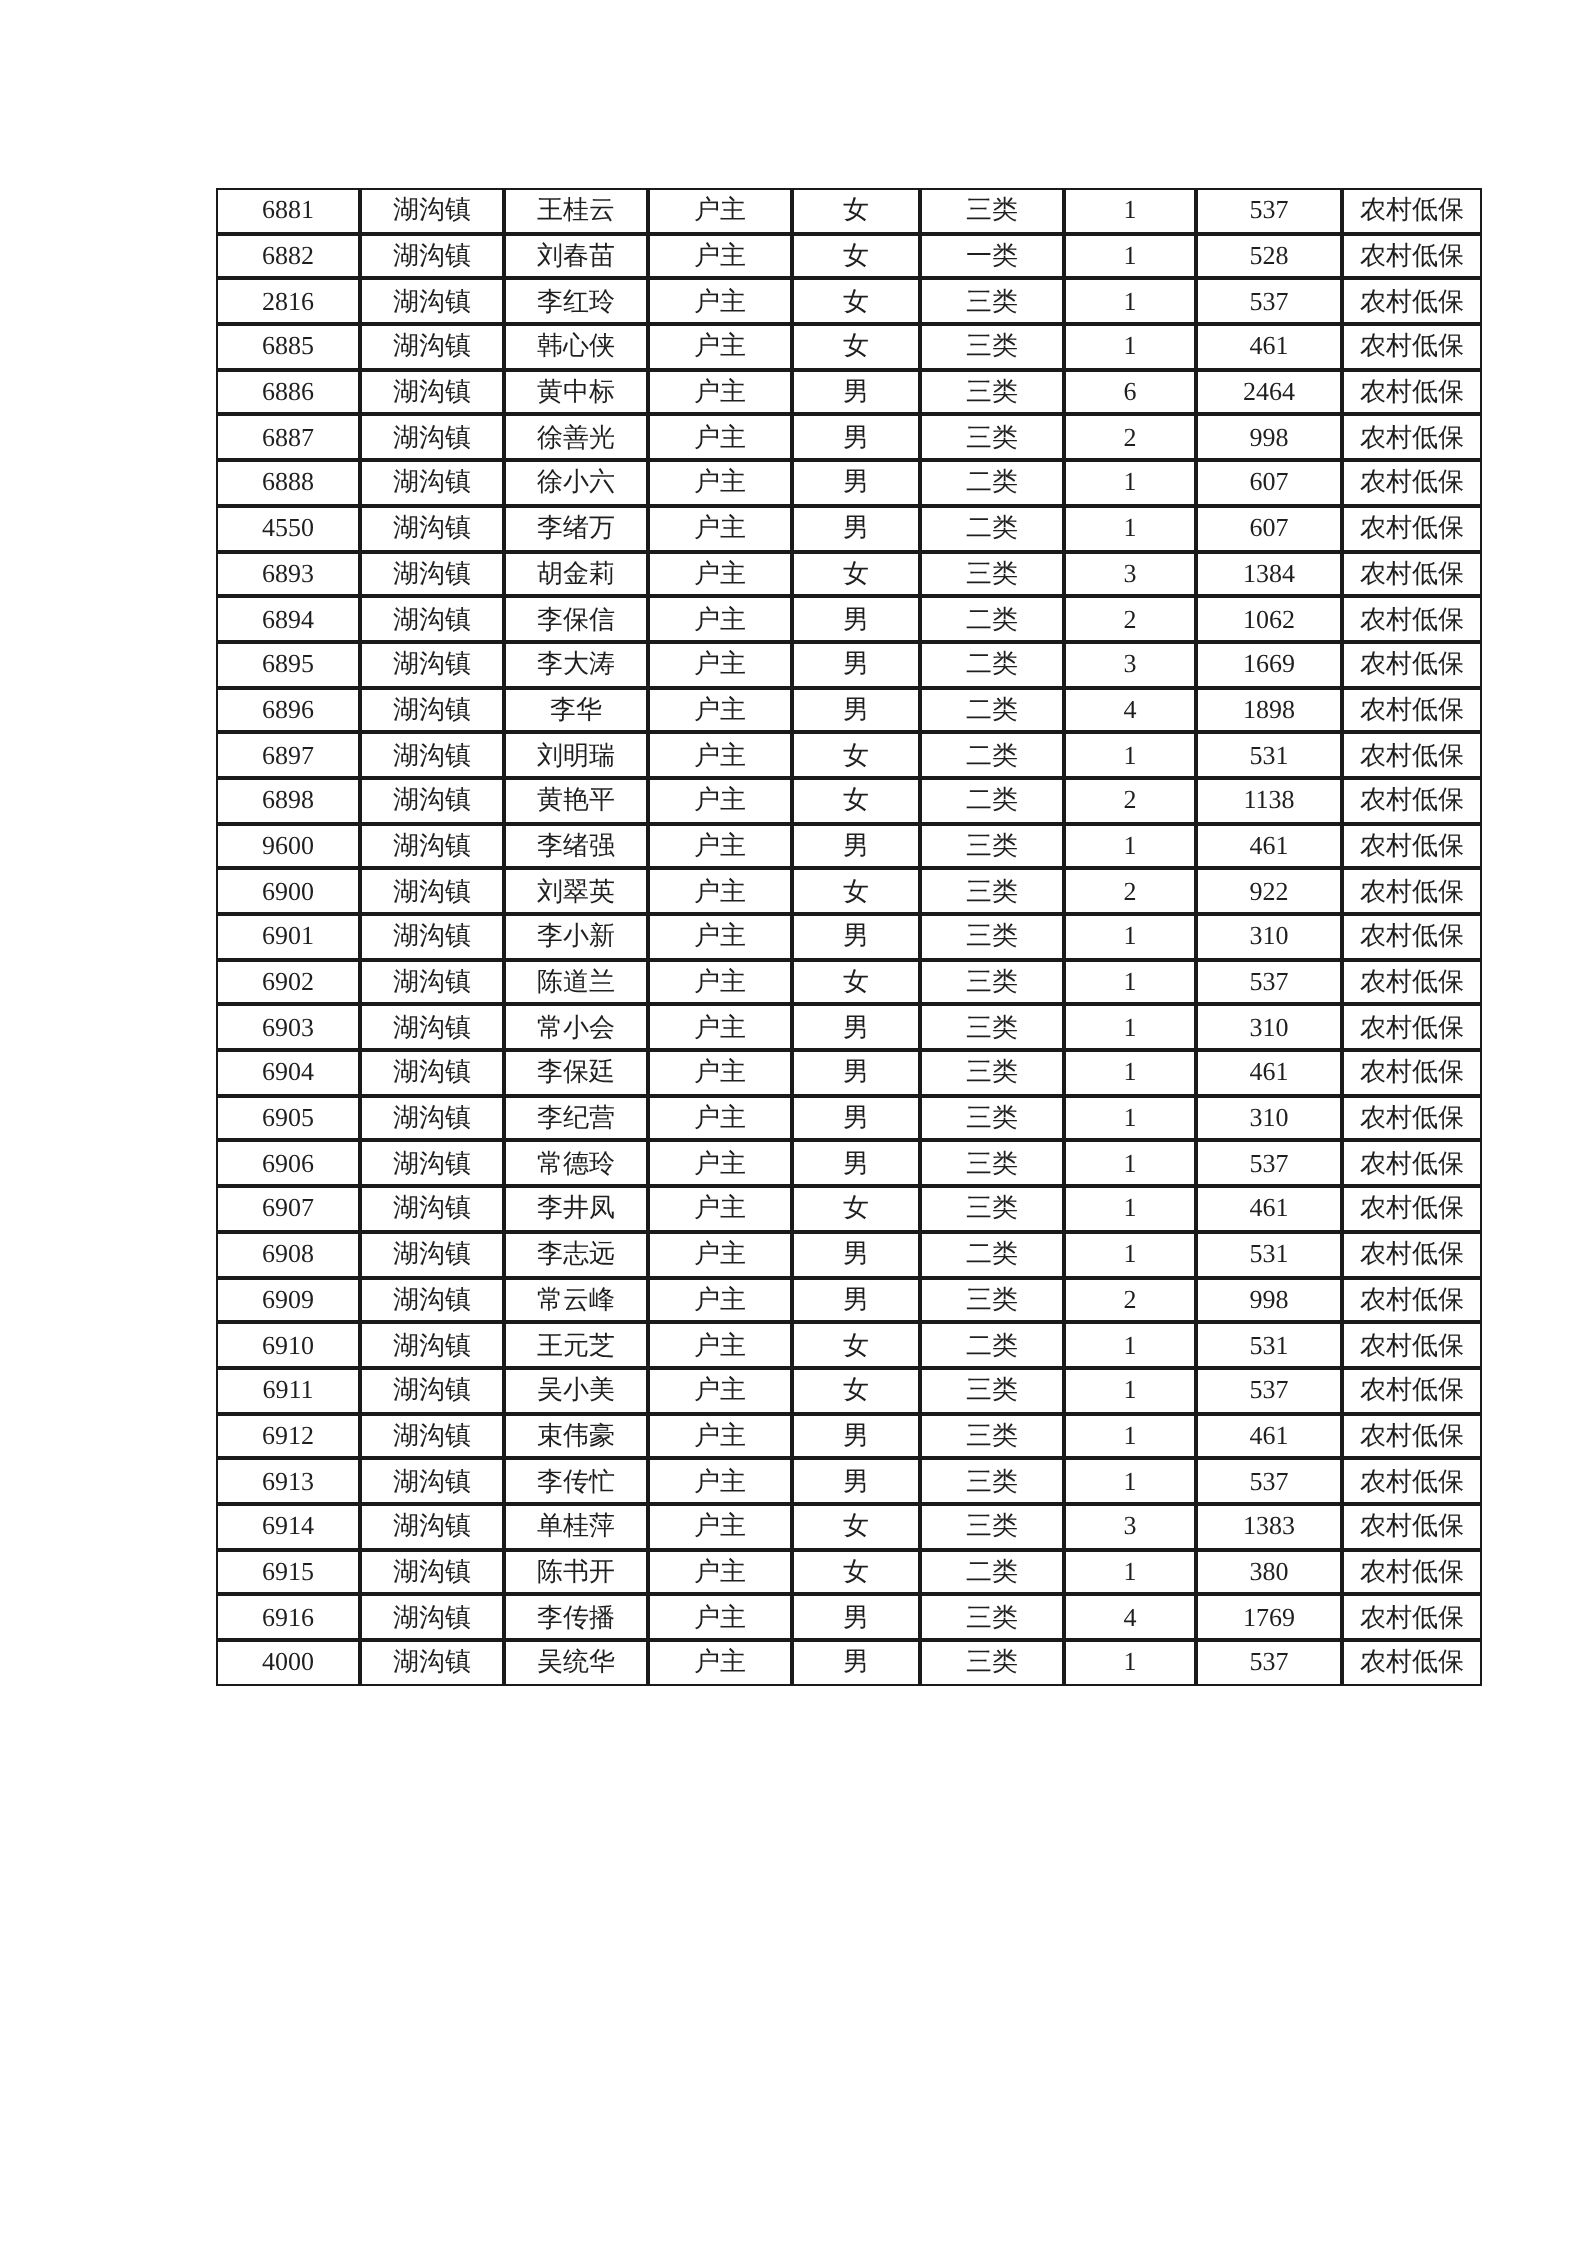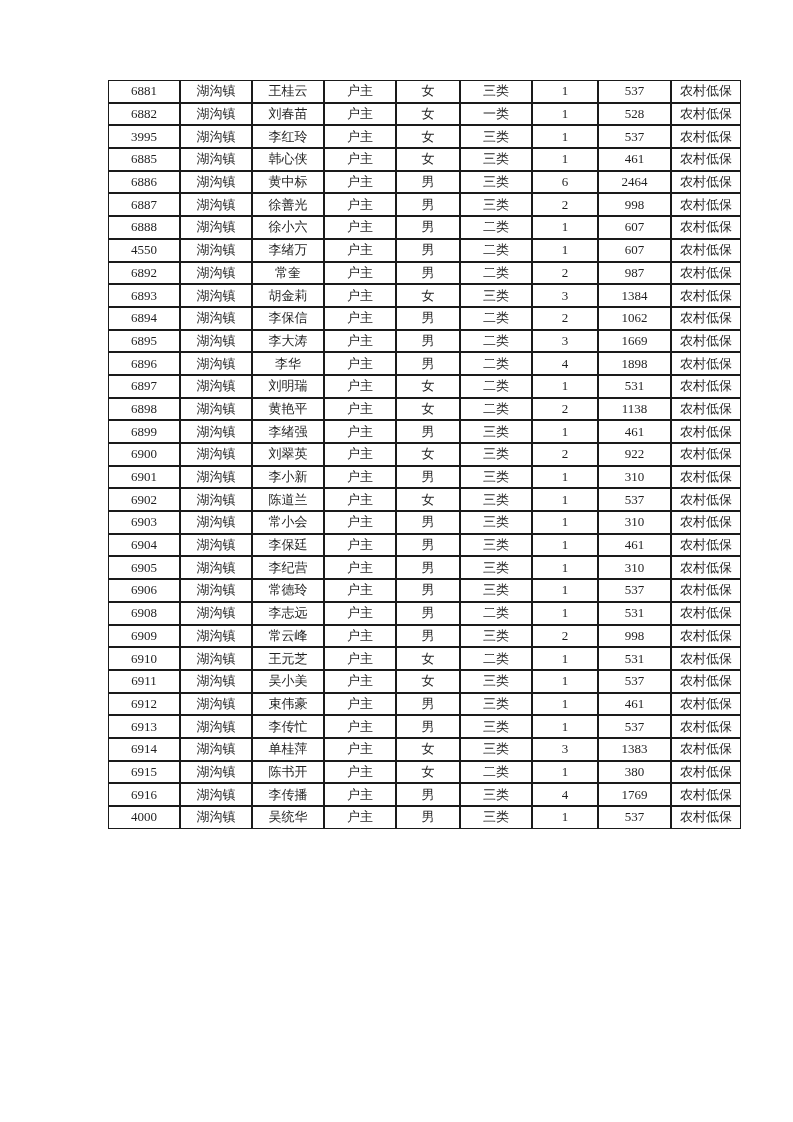--- a/index.html
+++ b/index.html
@@ -11,21 +11,21 @@
     position: relative;
     width: 793px;
     height: 1122px;
     background: #ffffff;
     overflow: hidden;
     font-family: "Liberation Serif", "DejaVu Serif", serif;
   }
   table.records {
     position: absolute;
     left: 72px;
-    top: 80px;
+    top: 94px;
     width: 633px;
     border-collapse: separate;
     border-spacing: 0;
     table-layout: fixed;
     padding-left: 36px;
   }
   table.records td {
     border: 1px solid #1a1a1a;
     height: 22.7px;
     padding: 0 2px;
@@ -71,21 +71,21 @@
           <td>湖沟镇</td>
           <td>刘春苗</td>
           <td>户主</td>
           <td>女</td>
           <td>一类</td>
           <td>1</td>
           <td>528</td>
           <td>农村低保</td>
         </tr>
         <tr>
-          <td>3995</td>
+          <td>2816</td>
           <td>湖沟镇</td>
           <td>李红玲</td>
           <td>户主</td>
           <td>女</td>
           <td>三类</td>
           <td>1</td>
           <td>537</td>
           <td>农村低保</td>
         </tr>
         <tr>
@@ -137,31 +137,20 @@
           <td>湖沟镇</td>
           <td>李绪万</td>
           <td>户主</td>
           <td>男</td>
           <td>二类</td>
           <td>1</td>
           <td>607</td>
           <td>农村低保</td>
         </tr>
         <tr>
-          <td>6892</td>
-          <td>湖沟镇</td>
-          <td>常奎</td>
-          <td>户主</td>
-          <td>男</td>
-          <td>二类</td>
-          <td>2</td>
-          <td>987</td>
-          <td>农村低保</td>
-        </tr>
-        <tr>
           <td>6893</td>
           <td>湖沟镇</td>
           <td>胡金莉</td>
           <td>户主</td>
           <td>女</td>
           <td>三类</td>
           <td>3</td>
           <td>1384</td>
           <td>农村低保</td>
         </tr>
@@ -214,21 +203,21 @@
           <td>湖沟镇</td>
           <td>黄艳平</td>
           <td>户主</td>
           <td>女</td>
           <td>二类</td>
           <td>2</td>
           <td>1138</td>
           <td>农村低保</td>
         </tr>
         <tr>
-          <td>6899</td>
+          <td>9600</td>
           <td>湖沟镇</td>
           <td>李绪强</td>
           <td>户主</td>
           <td>男</td>
           <td>三类</td>
           <td>1</td>
           <td>461</td>
           <td>农村低保</td>
         </tr>
         <tr>
@@ -299,20 +288,31 @@
         </tr>
         <tr>
           <td>6906</td>
           <td>湖沟镇</td>
           <td>常德玲</td>
           <td>户主</td>
           <td>男</td>
           <td>三类</td>
           <td>1</td>
           <td>537</td>
+          <td>农村低保</td>
+        </tr>
+        <tr>
+          <td>6907</td>
+          <td>湖沟镇</td>
+          <td>李井凤</td>
+          <td>户主</td>
+          <td>女</td>
+          <td>三类</td>
+          <td>1</td>
+          <td>461</td>
           <td>农村低保</td>
         </tr>
         <tr>
           <td>6908</td>
           <td>湖沟镇</td>
           <td>李志远</td>
           <td>户主</td>
           <td>男</td>
           <td>二类</td>
           <td>1</td>

